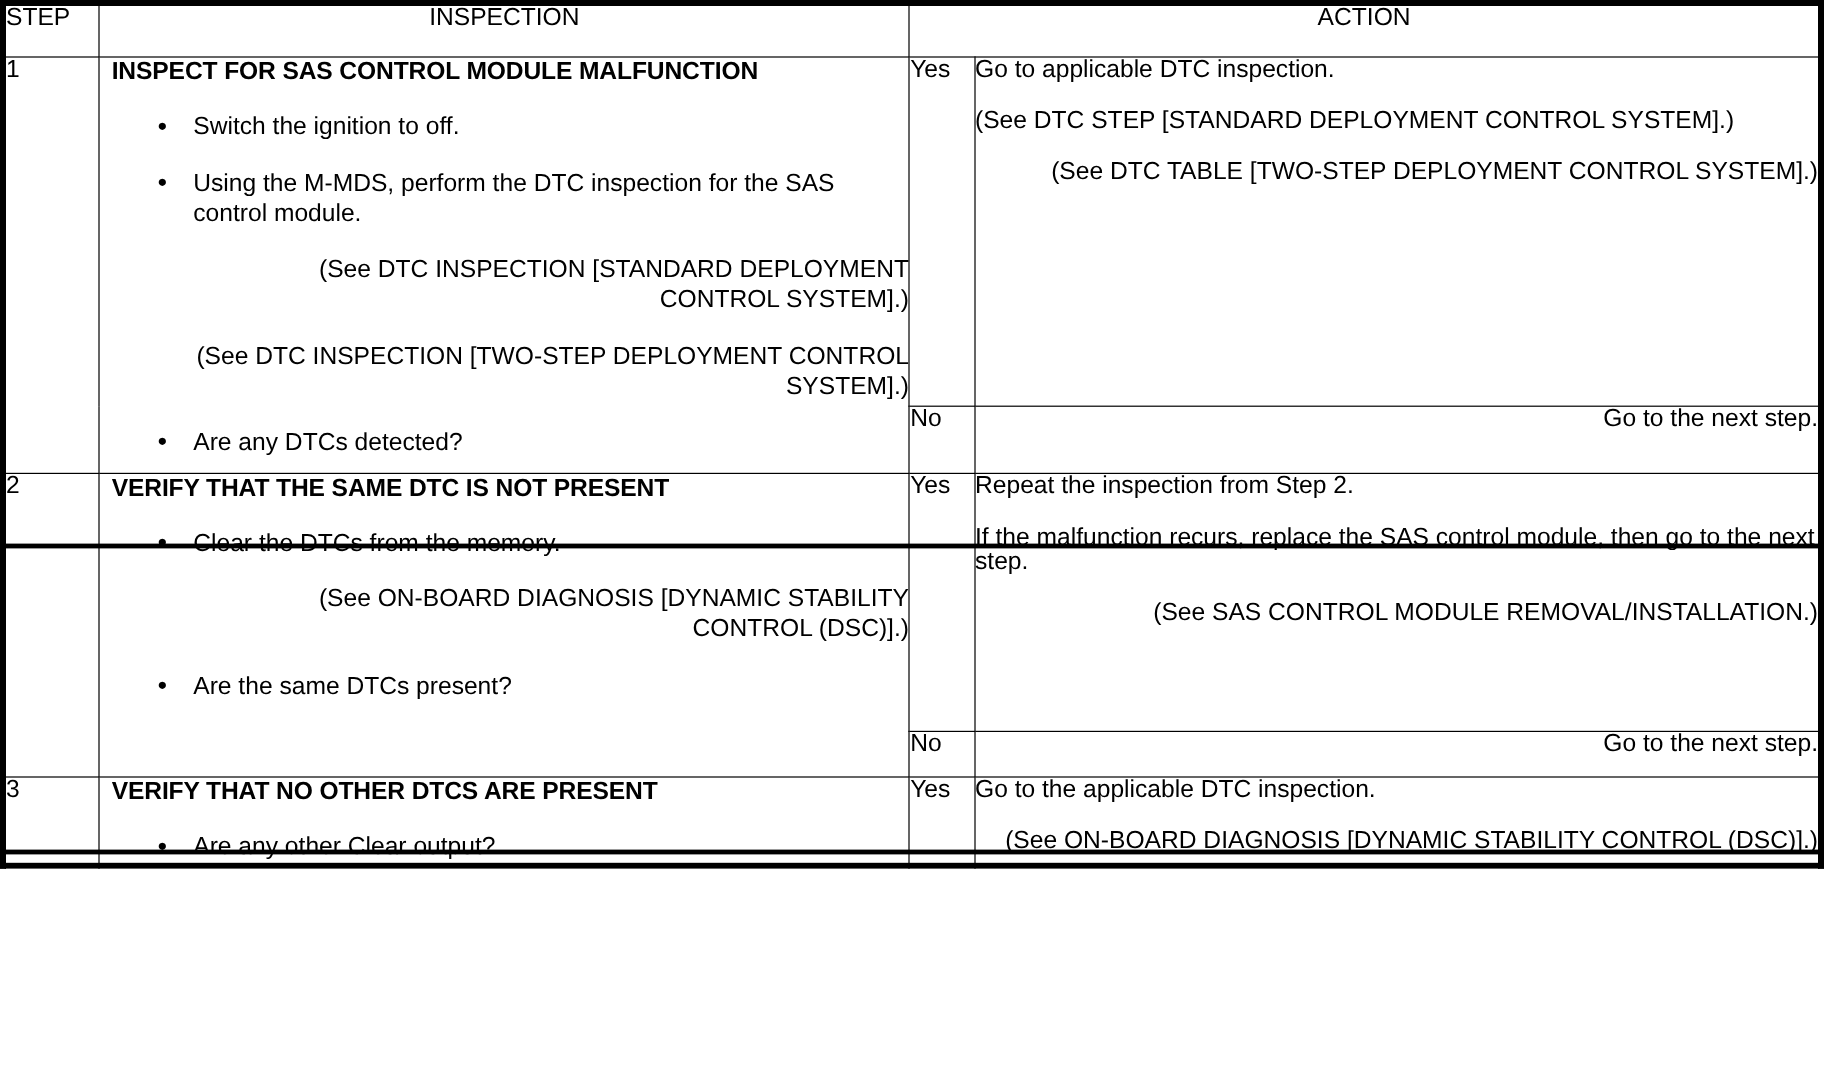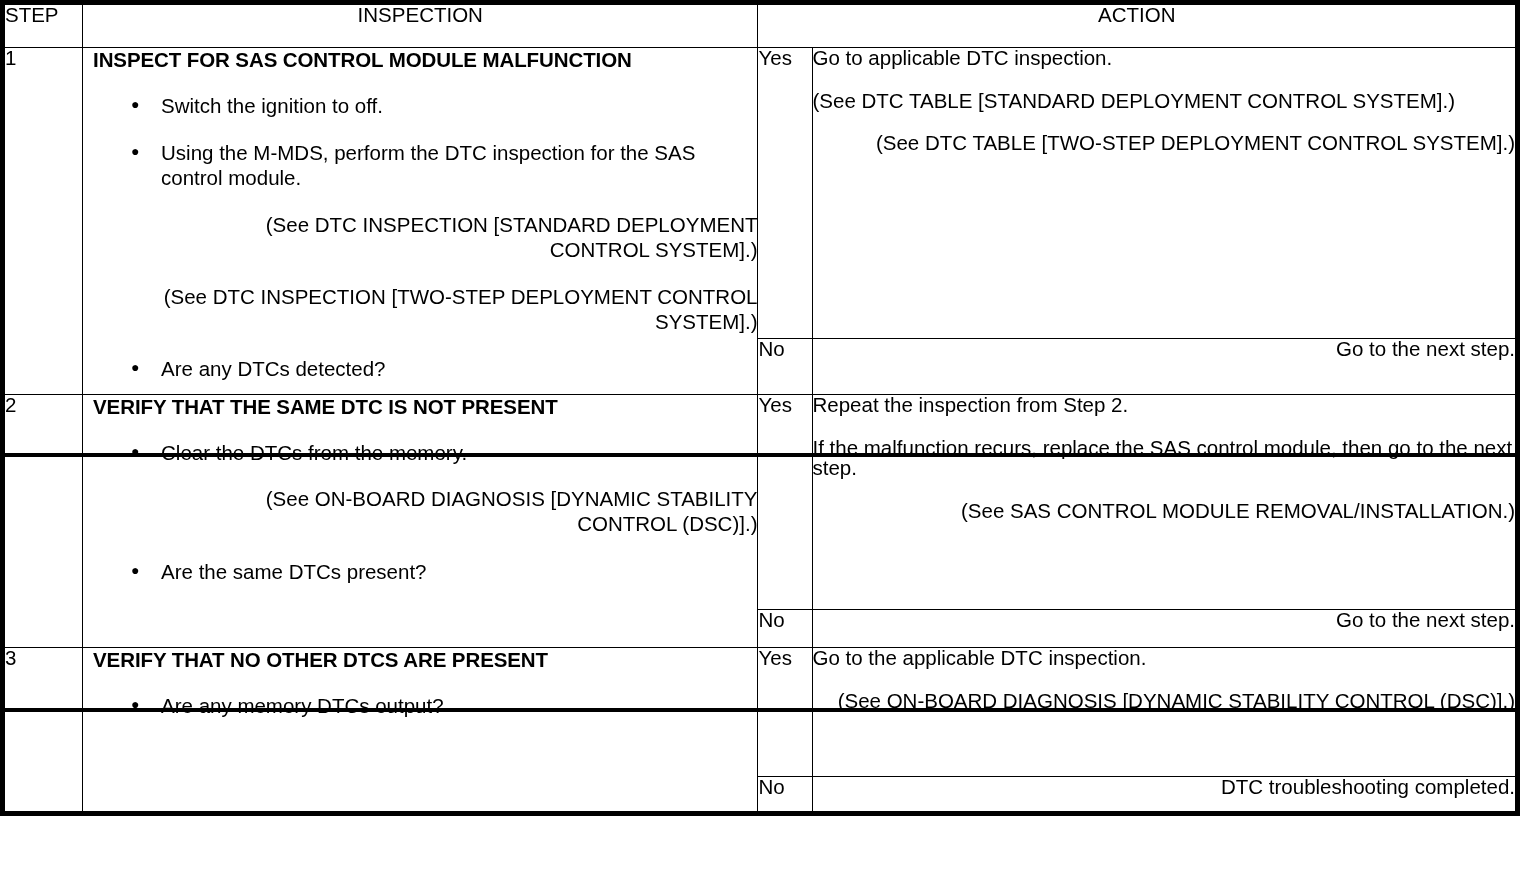--- a/index.html
+++ b/index.html
@@ -11,21 +11,21 @@
     width: 1520px;
     height: 888px;
     font-family: "Liberation Sans", sans-serif;
     color: #000000;
     -webkit-font-smoothing: none;
   }
 
   .sheet {
     position: relative;
     width: 1520px;
-    height: 816px;
+    height: 724px;
     box-sizing: border-box;
     overflow: hidden;
   }
 
   table.dtc {
     border-collapse: collapse;
     width: 1512px;
     margin: 4px 0 0 4px;
     table-layout: fixed;
   }
@@ -179,21 +179,21 @@
             <li class="b">Using the M-MDS, perform the DTC inspection for the SAS control module.</li>
             <li class="note">(See DTC INSPECTION [STANDARD DEPLOYMENT CONTROL SYSTEM].)</li>
             <li class="note">(See DTC INSPECTION [TWO-STEP DEPLOYMENT CONTROL SYSTEM].)</li>
             <li class="b">Are any DTCs detected?</li>
           </ul>
         </td>
 
         <td class="yn" style="height:290px;">Yes</td>
         <td class="act">
           <p>Go to applicable DTC inspection.</p>
-          <p>(See DTC TABLE [STANDARD DEPLOYMENT CONTROL SYSTEM].)</p>
+          <p>(See DTC STEP [STANDARD DEPLOYMENT CONTROL SYSTEM].)</p>
           <p>(See DTC TABLE [TWO-STEP DEPLOYMENT CONTROL SYSTEM].)</p>
         </td>
       </tr>
       <tr>
         <td class="yn">No</td>
         <td class="act">
           <p>Go to the next step.</p>
         </td>
       </tr>
 
@@ -222,21 +222,21 @@
           <p>Go to the next step.</p>
         </td>
       </tr>
 
       <tr>
         <td class="stepnum" rowspan="2">3</td>
 
         <td class="insp-cell" rowspan="2" style="height:172px;">
           <div class="title">VERIFY THAT NO OTHER DTCS ARE PRESENT</div>
           <ul class="bullets">
-            <li class="b">Are any memory DTCs output?</li>
+            <li class="b">Are any other Clear output?</li>
           </ul>
         </td>
 
         <td class="yn" style="height:128px;">Yes</td>
         <td class="act">
           <p>Go to the applicable DTC inspection.</p>
           <p>(See ON-BOARD DIAGNOSIS [DYNAMIC STABILITY CONTROL (DSC)].)</p>
         </td>
       </tr>
       <tr>

